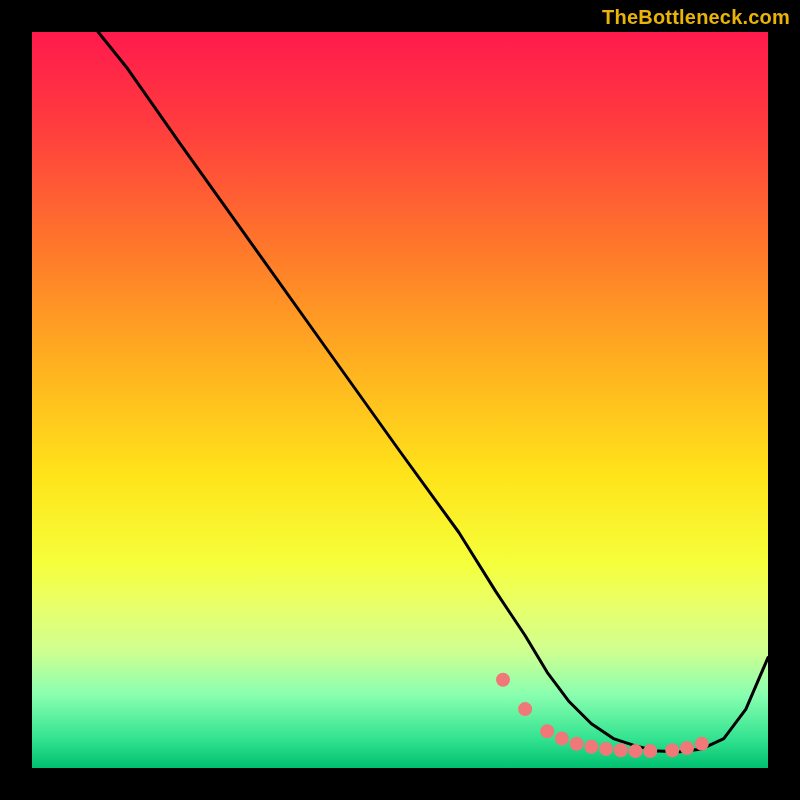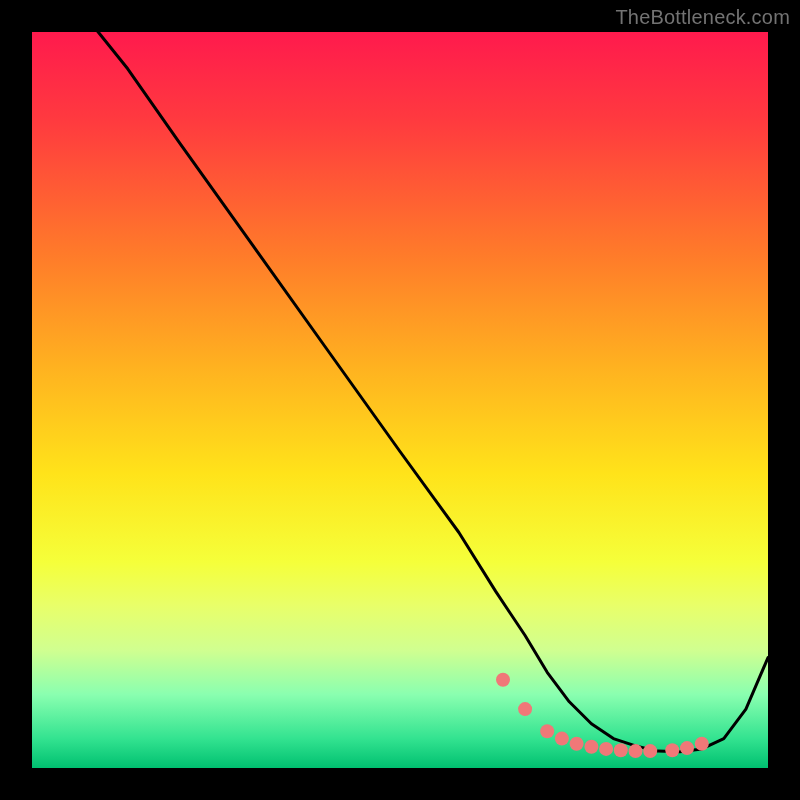--- a/index.html
+++ b/index.html
@@ -33,23 +33,23 @@
       #e8ff6a 78%,
       #d0ff90 84%,
       #8affb0 90%,
       #33e390 96%,
       #00c070 100%);
   }
   .attribution {
     position: absolute;
     top: 6px;
     right: 10px;
-    color: #737373;
+    color: #eab308;
     font-size: 20px;
-    font-weight: 400;
+    font-weight: 700;
     letter-spacing: 0.2px;
   }
   svg.curve {
     position: absolute;
     left: 0;
     top: 0;
     width: 736px;
     height: 736px;
   }
 </style>

